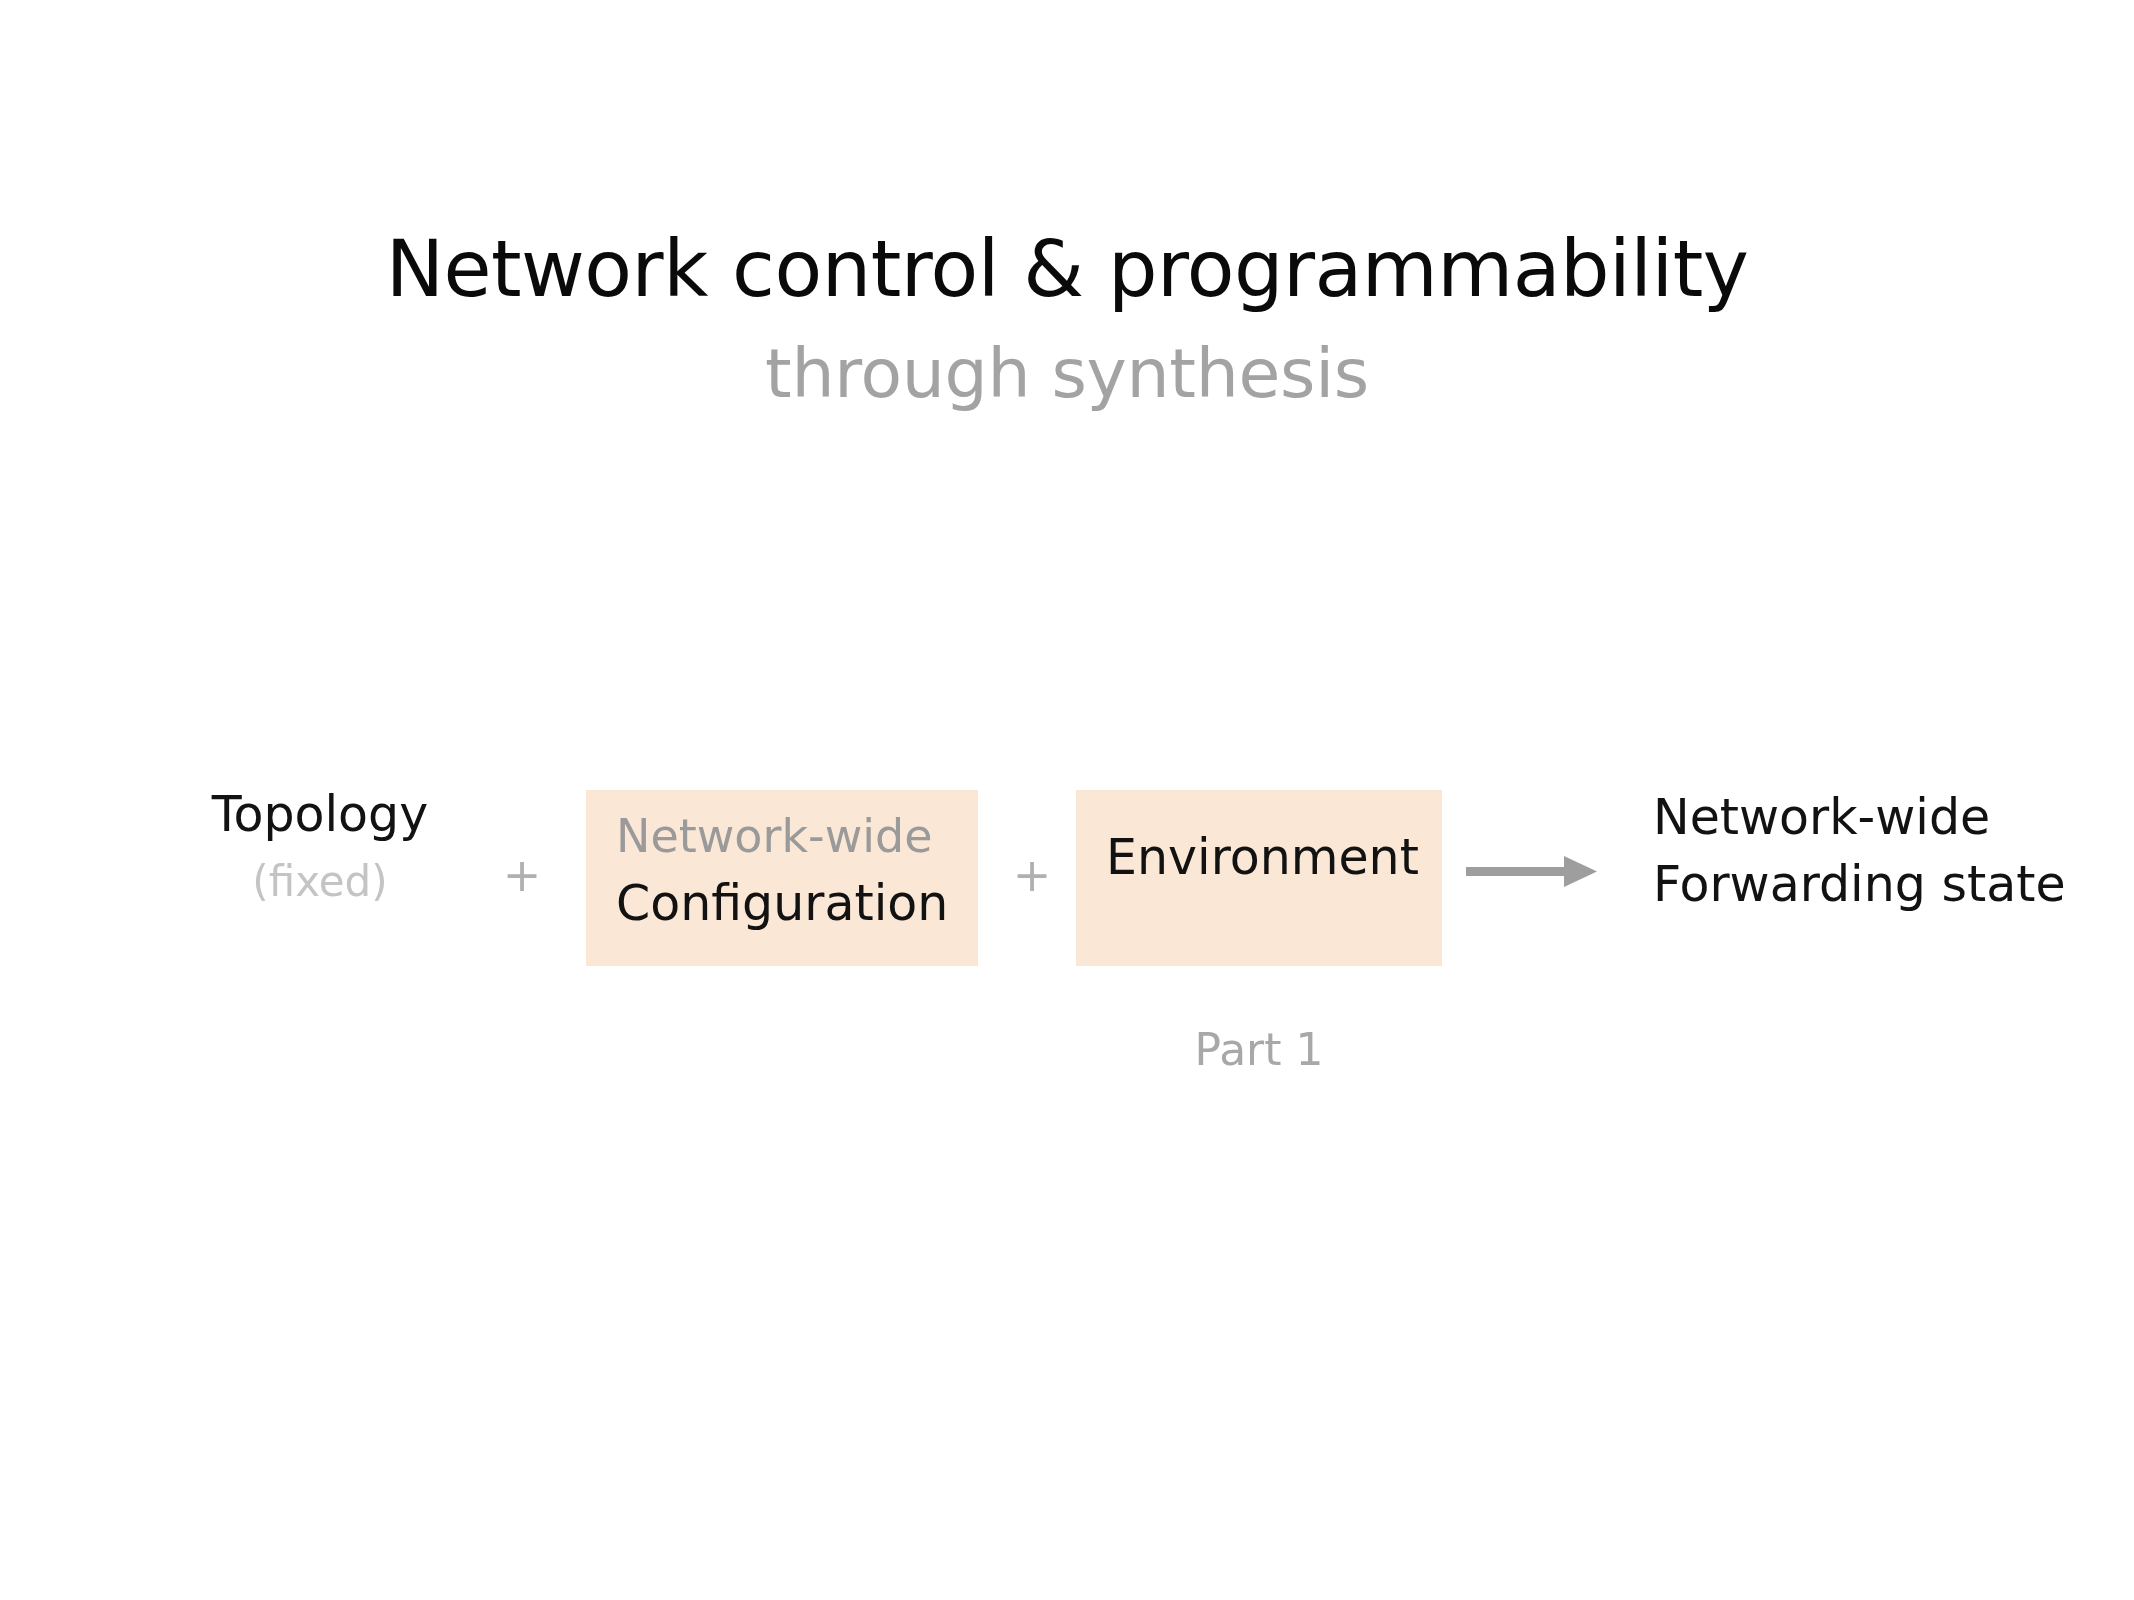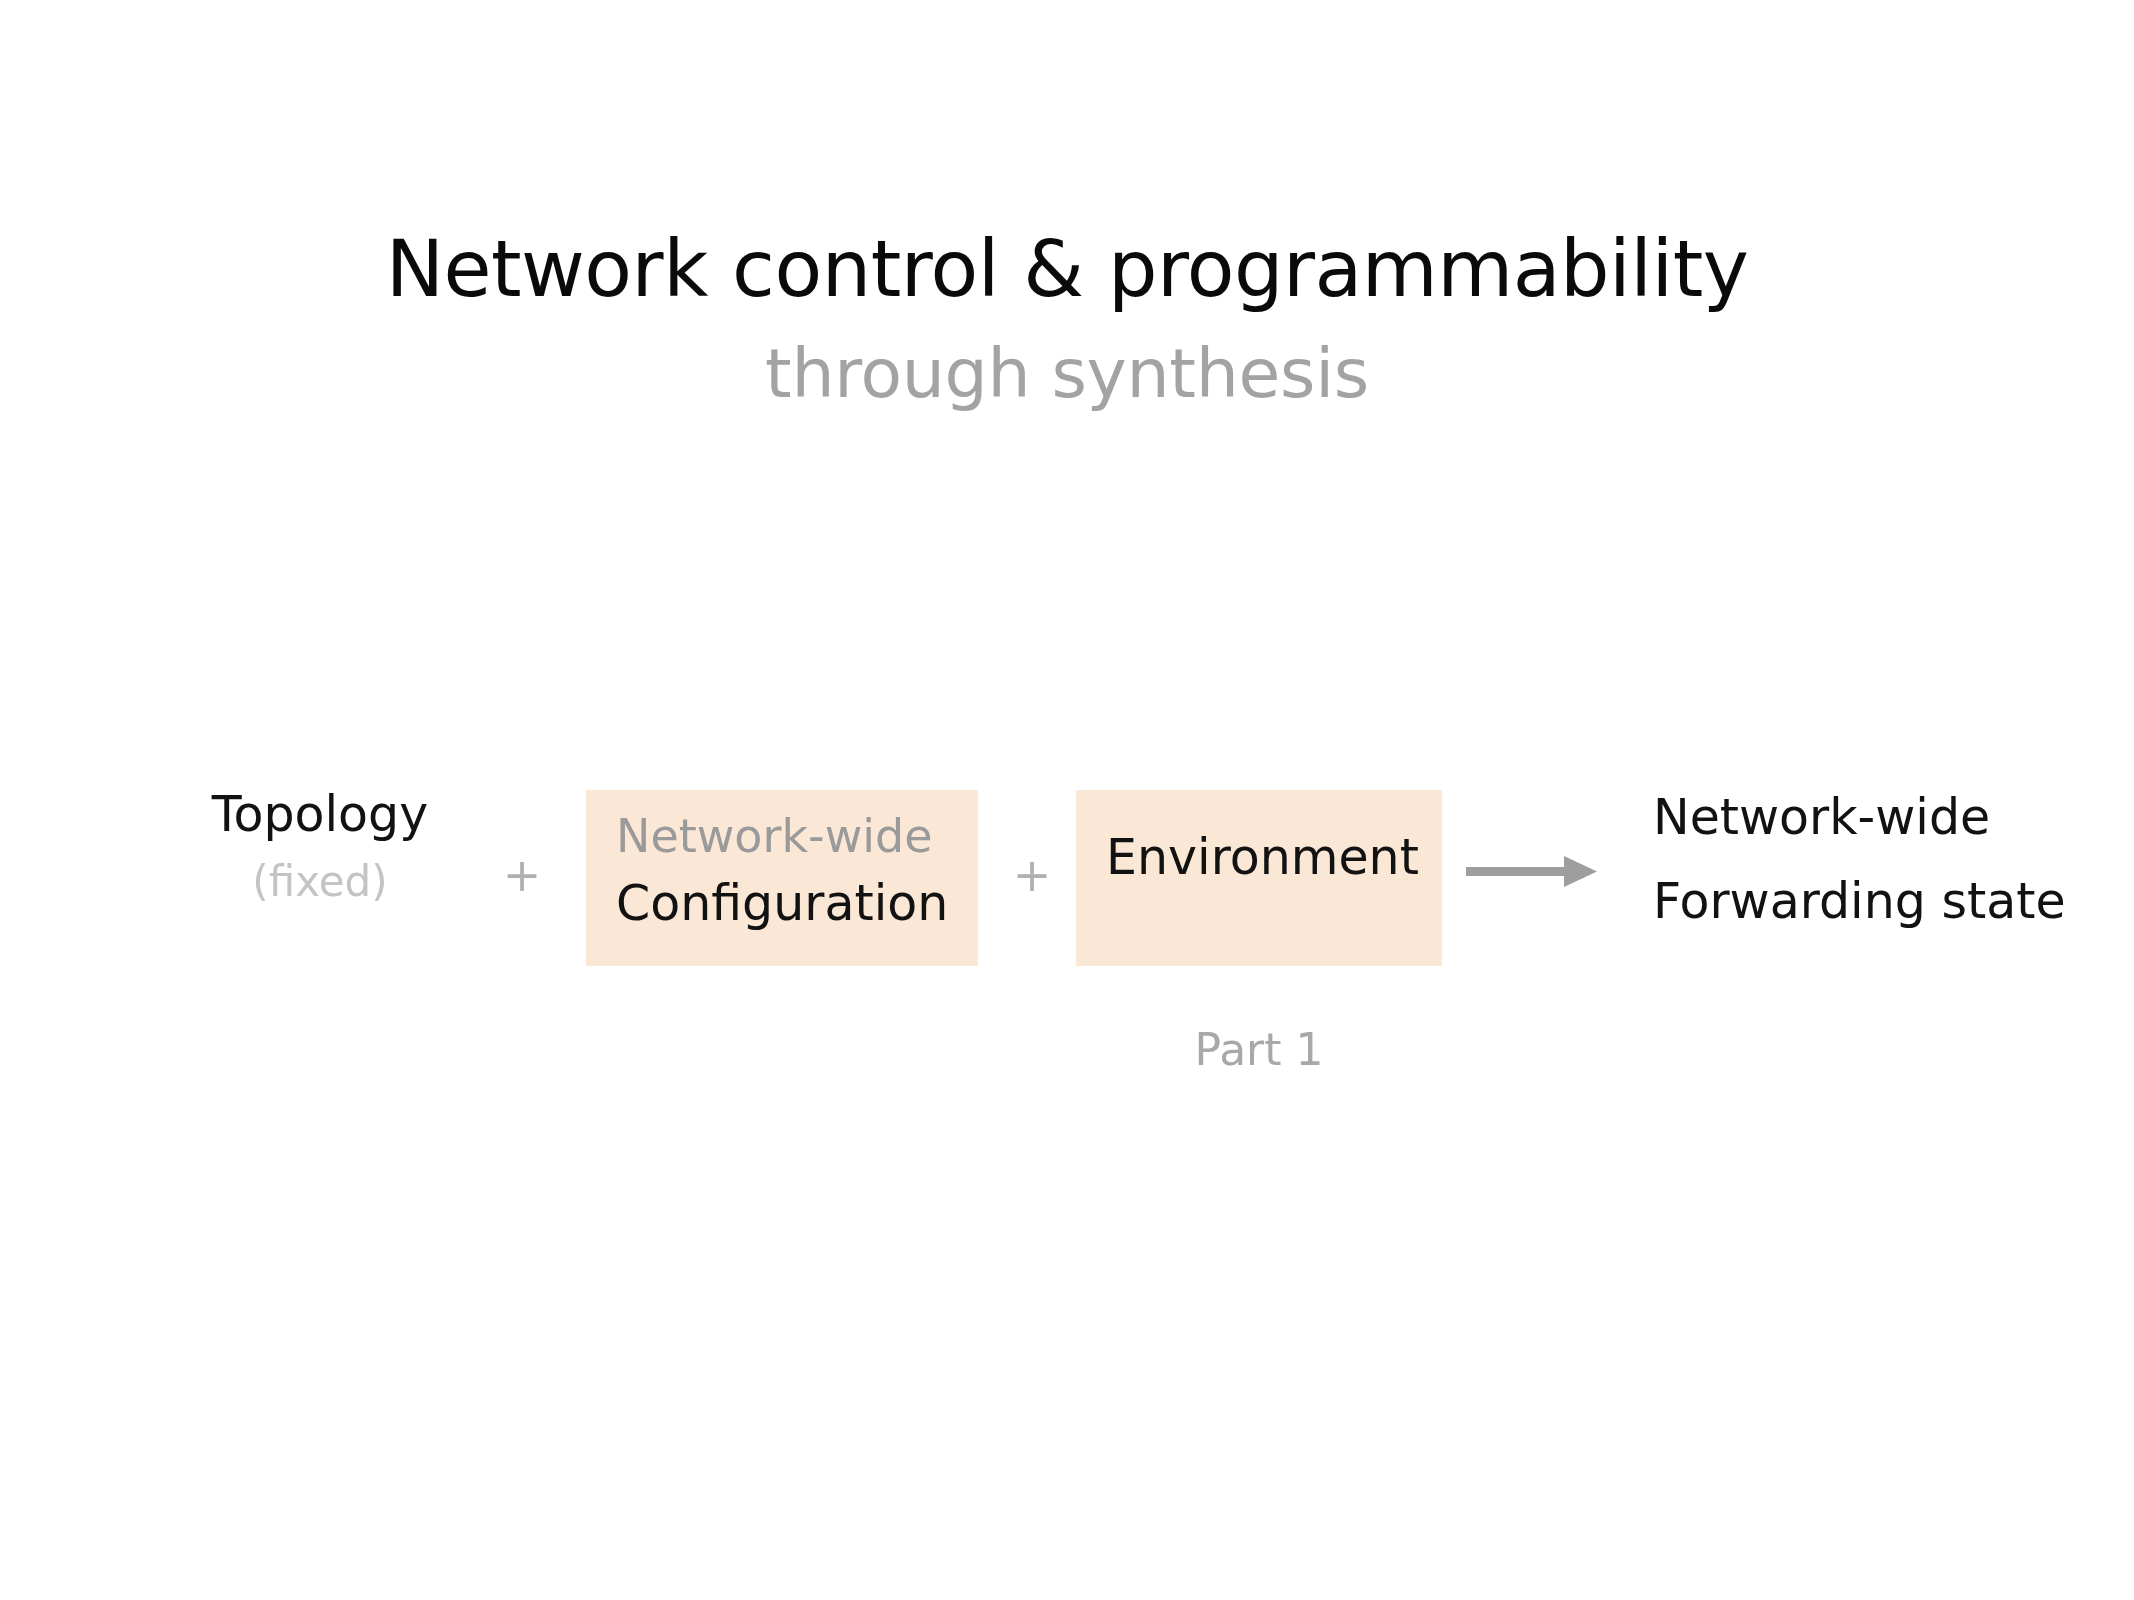--- a/index.html
+++ b/index.html
@@ -135,21 +135,21 @@
     top: 3px;
     width: 430px;
     text-align: left;
   }
   .result .line {
     font-size: 49px;
     line-height: 1.0;
     color: #121212;
     white-space: nowrap;
   }
-  .result .line + .line { margin-top: 35px; }
+  .result .line + .line { margin-top: 18px; }
 
   
   .part-caption {
     position: absolute;
     top: 1028px;
     font-size: 44px;
     line-height: 1.0;
     color: #a8a8a8;
     text-align: center;
   }

